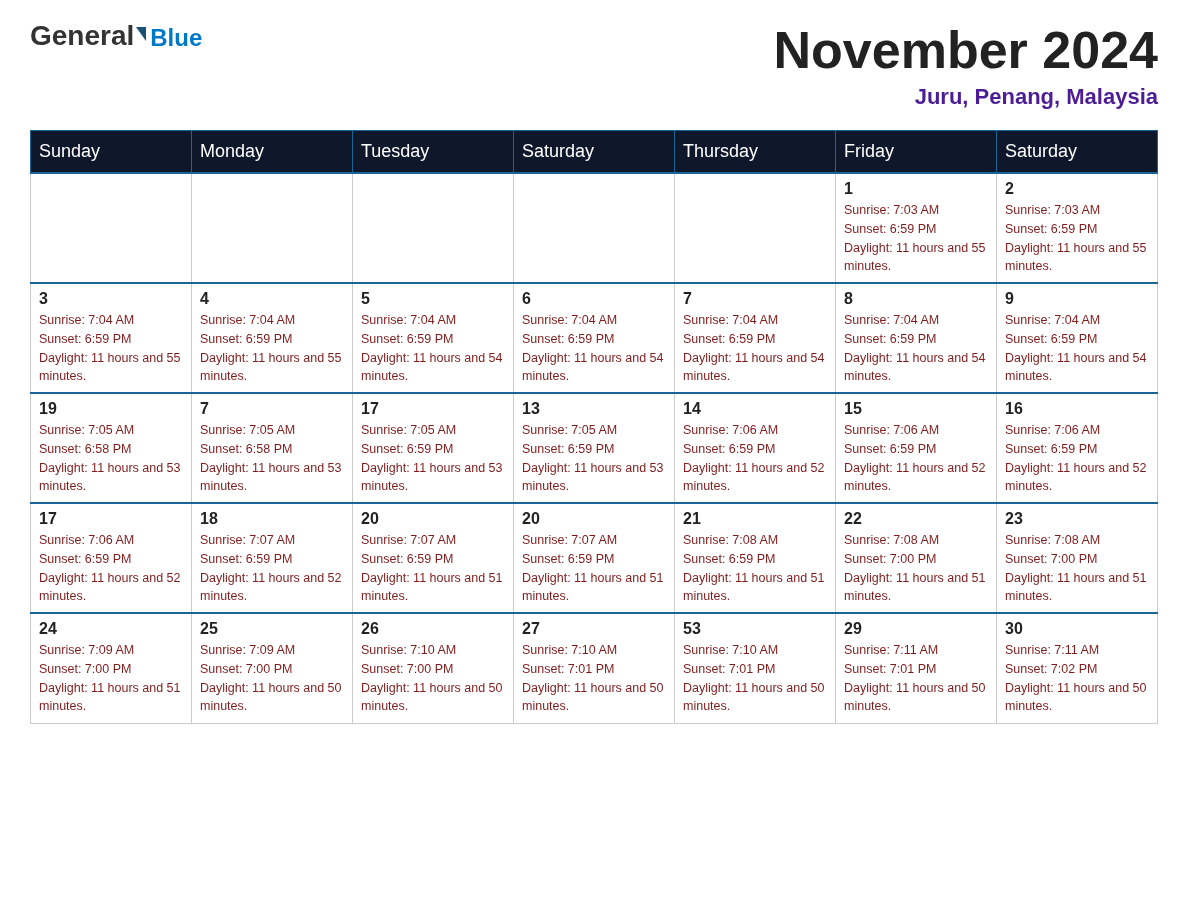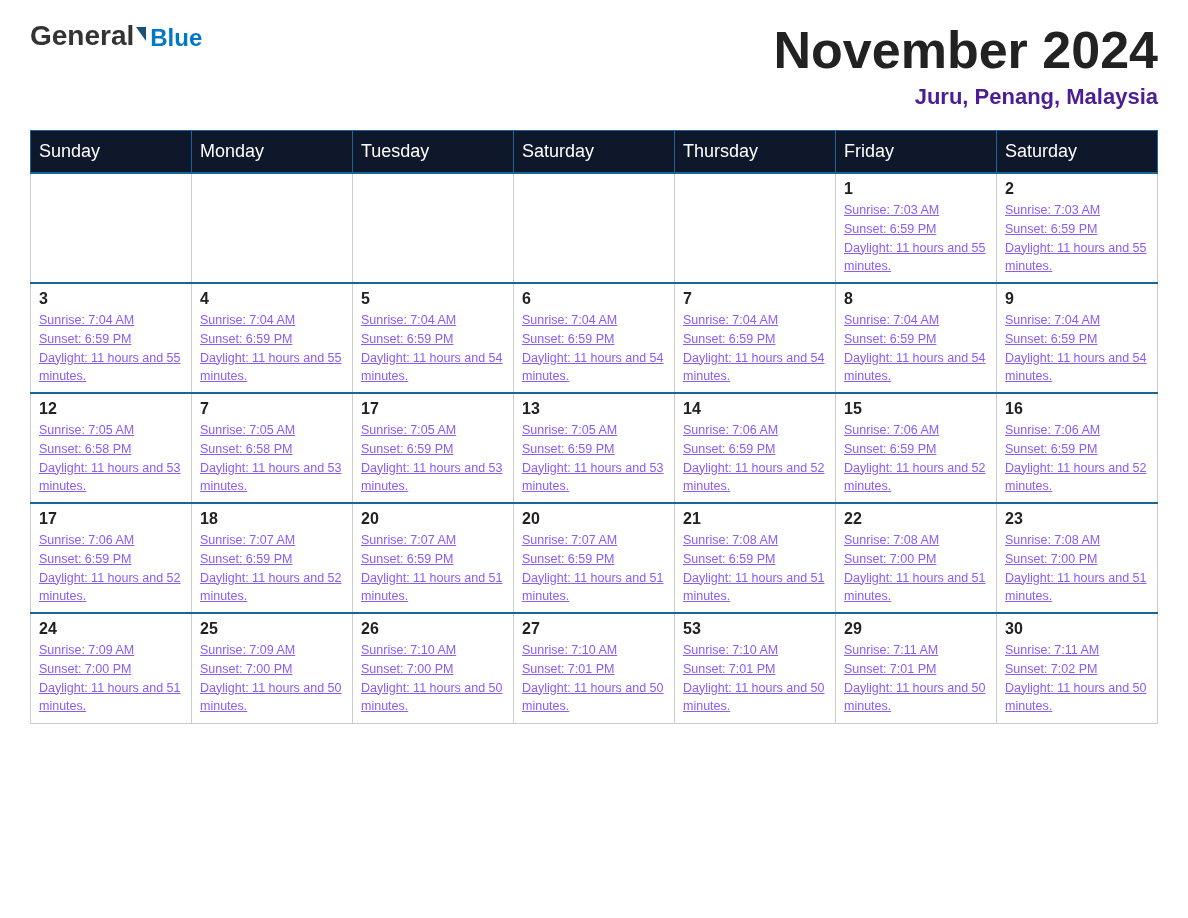--- a/index.html
+++ b/index.html
@@ -92,23 +92,22 @@
     }
     .day-number {
       font-size: 16px;
       font-weight: bold;
       color: #222;
       display: block;
       margin-bottom: 3px;
     }
     .day-info {
       font-size: 12.5px;
-      color: #8b5cf6;
+      color: #7f1d1d;
       line-height: 1.5;
-      text-decoration: underline;
     }
     .empty-cell {
       background: #f9f9f9;
     }
     .calendar tbody tr td {
       height: 110px;
     }
   </style>
 </head>
 <body>
@@ -180,21 +179,21 @@
           <span class="day-number">8</span>
           <div class="day-info">Sunrise: 7:04 AM<br>Sunset: 6:59 PM<br>Daylight: 11 hours and 54 minutes.</div>
         </td>
         <td>
           <span class="day-number">9</span>
           <div class="day-info">Sunrise: 7:04 AM<br>Sunset: 6:59 PM<br>Daylight: 11 hours and 54 minutes.</div>
         </td>
       </tr>
       <tr>
         <td>
-          <span class="day-number">12</span>
+          <span class="day-number">19</span>
           <div class="day-info">Sunrise: 7:05 AM<br>Sunset: 6:58 PM<br>Daylight: 11 hours and 53 minutes.</div>
         </td>
         <td>
           <span class="day-number">7</span>
           <div class="day-info">Sunrise: 7:05 AM<br>Sunset: 6:58 PM<br>Daylight: 11 hours and 53 minutes.</div>
         </td>
         <td>
           <span class="day-number">17</span>
           <div class="day-info">Sunrise: 7:05 AM<br>Sunset: 6:59 PM<br>Daylight: 11 hours and 53 minutes.</div>
         </td>

